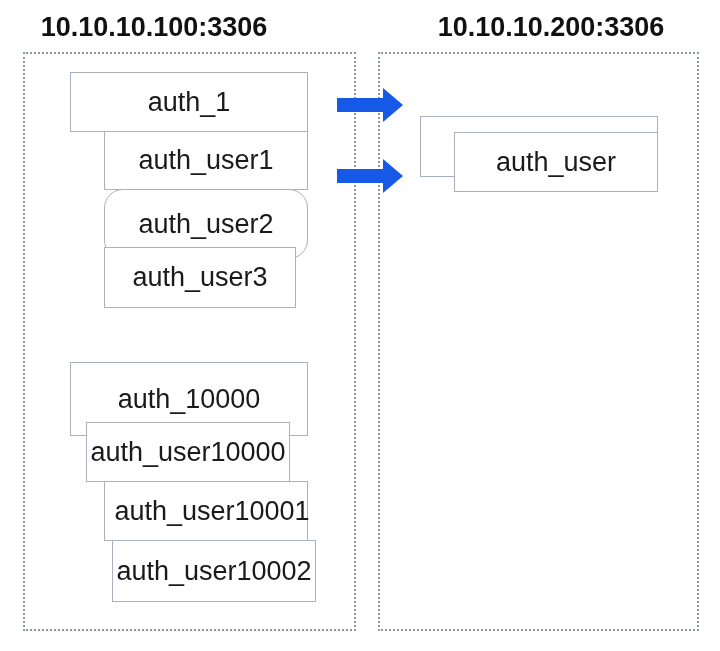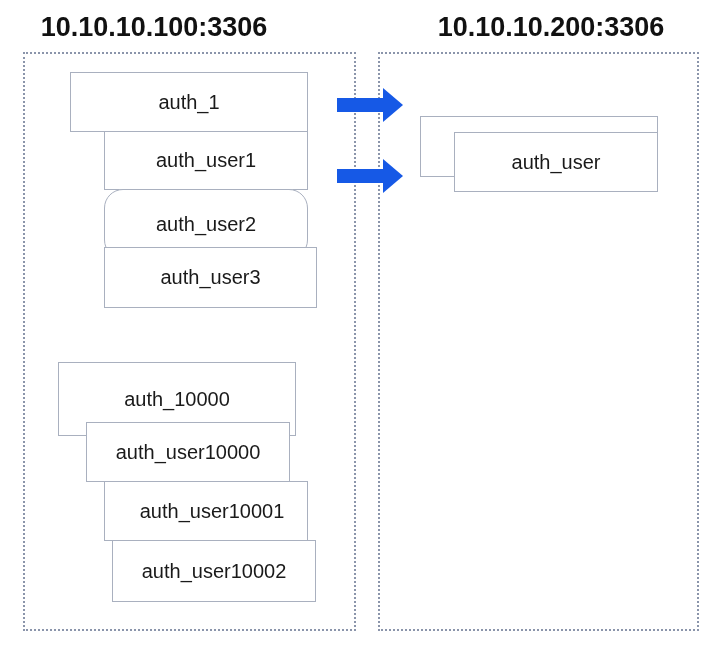--- a/index.html
+++ b/index.html
@@ -42,33 +42,33 @@
   .c-target { left: 378px; width: 321px; }
 
   .box {
     position: absolute;
     box-sizing: border-box;
     background: #ffffff;
     border: 1.5px solid #a9b0bf;
     display: flex;
     align-items: center;
     justify-content: center;
-    font-size: 20px;
+    font-size: 27px;
     font-weight: 400;
     color: #1a1a1a;
     z-index: 2;
     white-space: nowrap;
   }
   
   .b-auth1      { left: 70px;  top: 72px;  width: 238px; height: 60px; }
   .b-user1      { left: 104px; top: 131px; width: 204px; height: 59px; }
   .b-user2      { left: 104px; top: 189px; width: 204px; height: 70px; border-radius: 19px; }
-  .b-user3      { left: 104px; top: 247px; width: 213px; height: 61px; }
+  .b-user3      { left: 104px; top: 247px; width: 192px; height: 61px; }
   
-  .b-auth10000  { left: 58px;  top: 362px; width: 238px; height: 74px; }
+  .b-auth10000  { left: 70px;  top: 362px; width: 238px; height: 74px; }
   .b-user10000  { left: 86px; top: 422px; width: 204px; height: 60px; }
   .b-user10001  { left: 104px; top: 481px; width: 204px; height: 60px; padding-left: 12px; }
   .b-user10002  { left: 112px; top: 540px; width: 204px; height: 62px; }
   
   .b-auth       { left: 420px; top: 72px;  width: 238px; height: 61px; margin-top: 44px; }
   .b-authuser   { left: 454px; top: 132px; width: 204px; height: 60px; }
 
   .arrow {
     position: absolute;
     z-index: 5;

